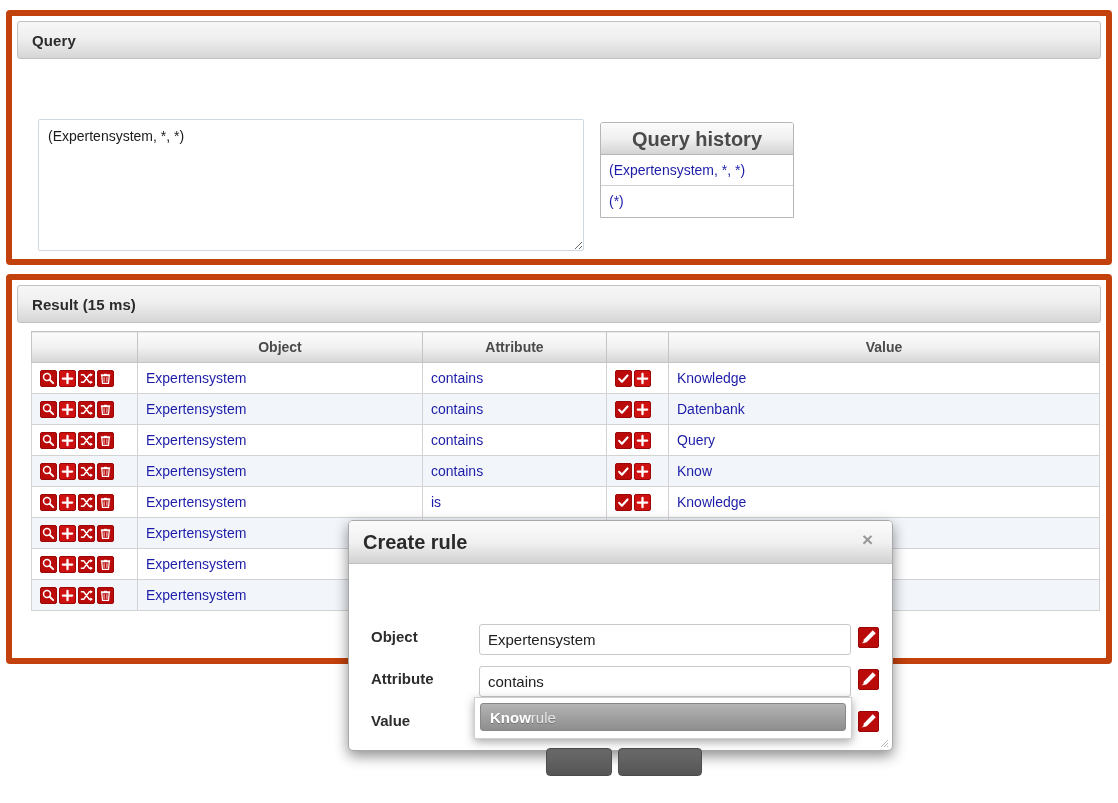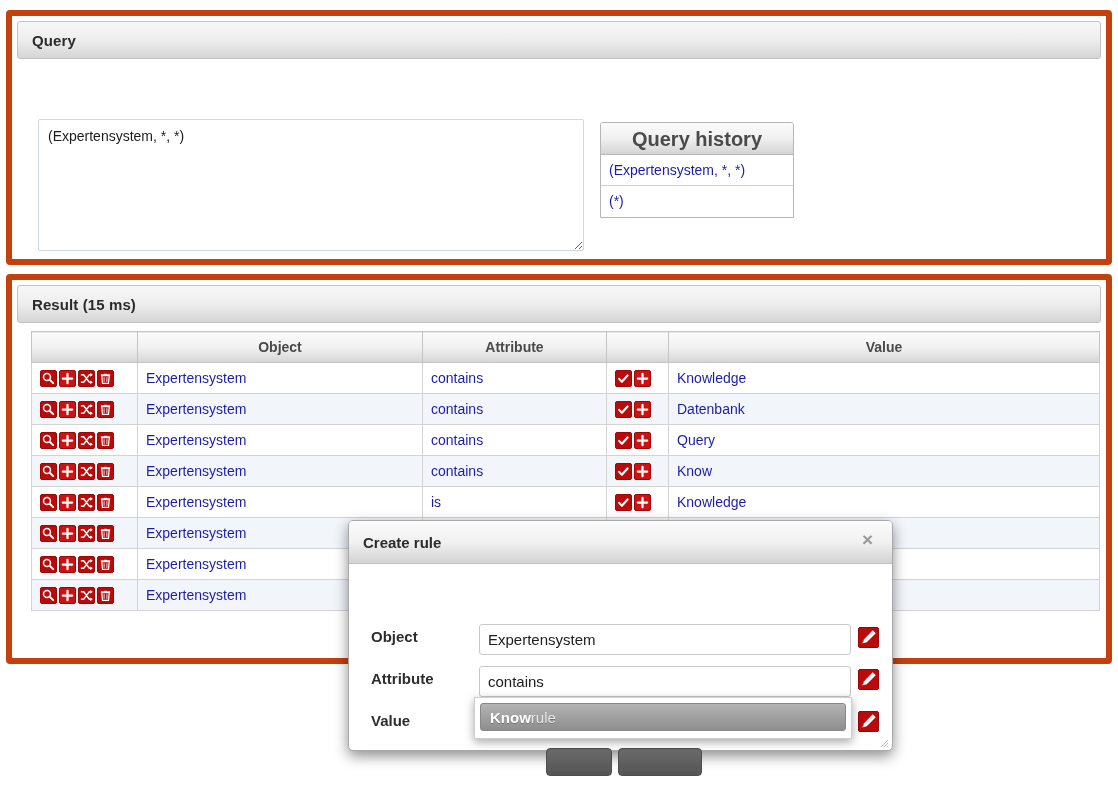--- a/index.html
+++ b/index.html
@@ -175,21 +175,21 @@
     height: 43px;
     background: linear-gradient(to bottom, #fbfbfb 0%, #f1f1f1 50%, #d2d2d2 100%);
     border-bottom: 1px solid #c0c0c0;
     border-radius: 4px 4px 0 0;
     display: flex;
     align-items: center;
     padding: 0 14px;
     position: relative;
   }
   .modal-title {
-    font-size: 15px;
+    font-size: 20px;
     font-weight: bold;
     color: #2b2b2b;
   }
   #modal-close {
     position: absolute;
     right: 13px; top: 8px;
     font-size: 19px;
     color: #999;
     font-weight: bold;
     line-height: 1;

